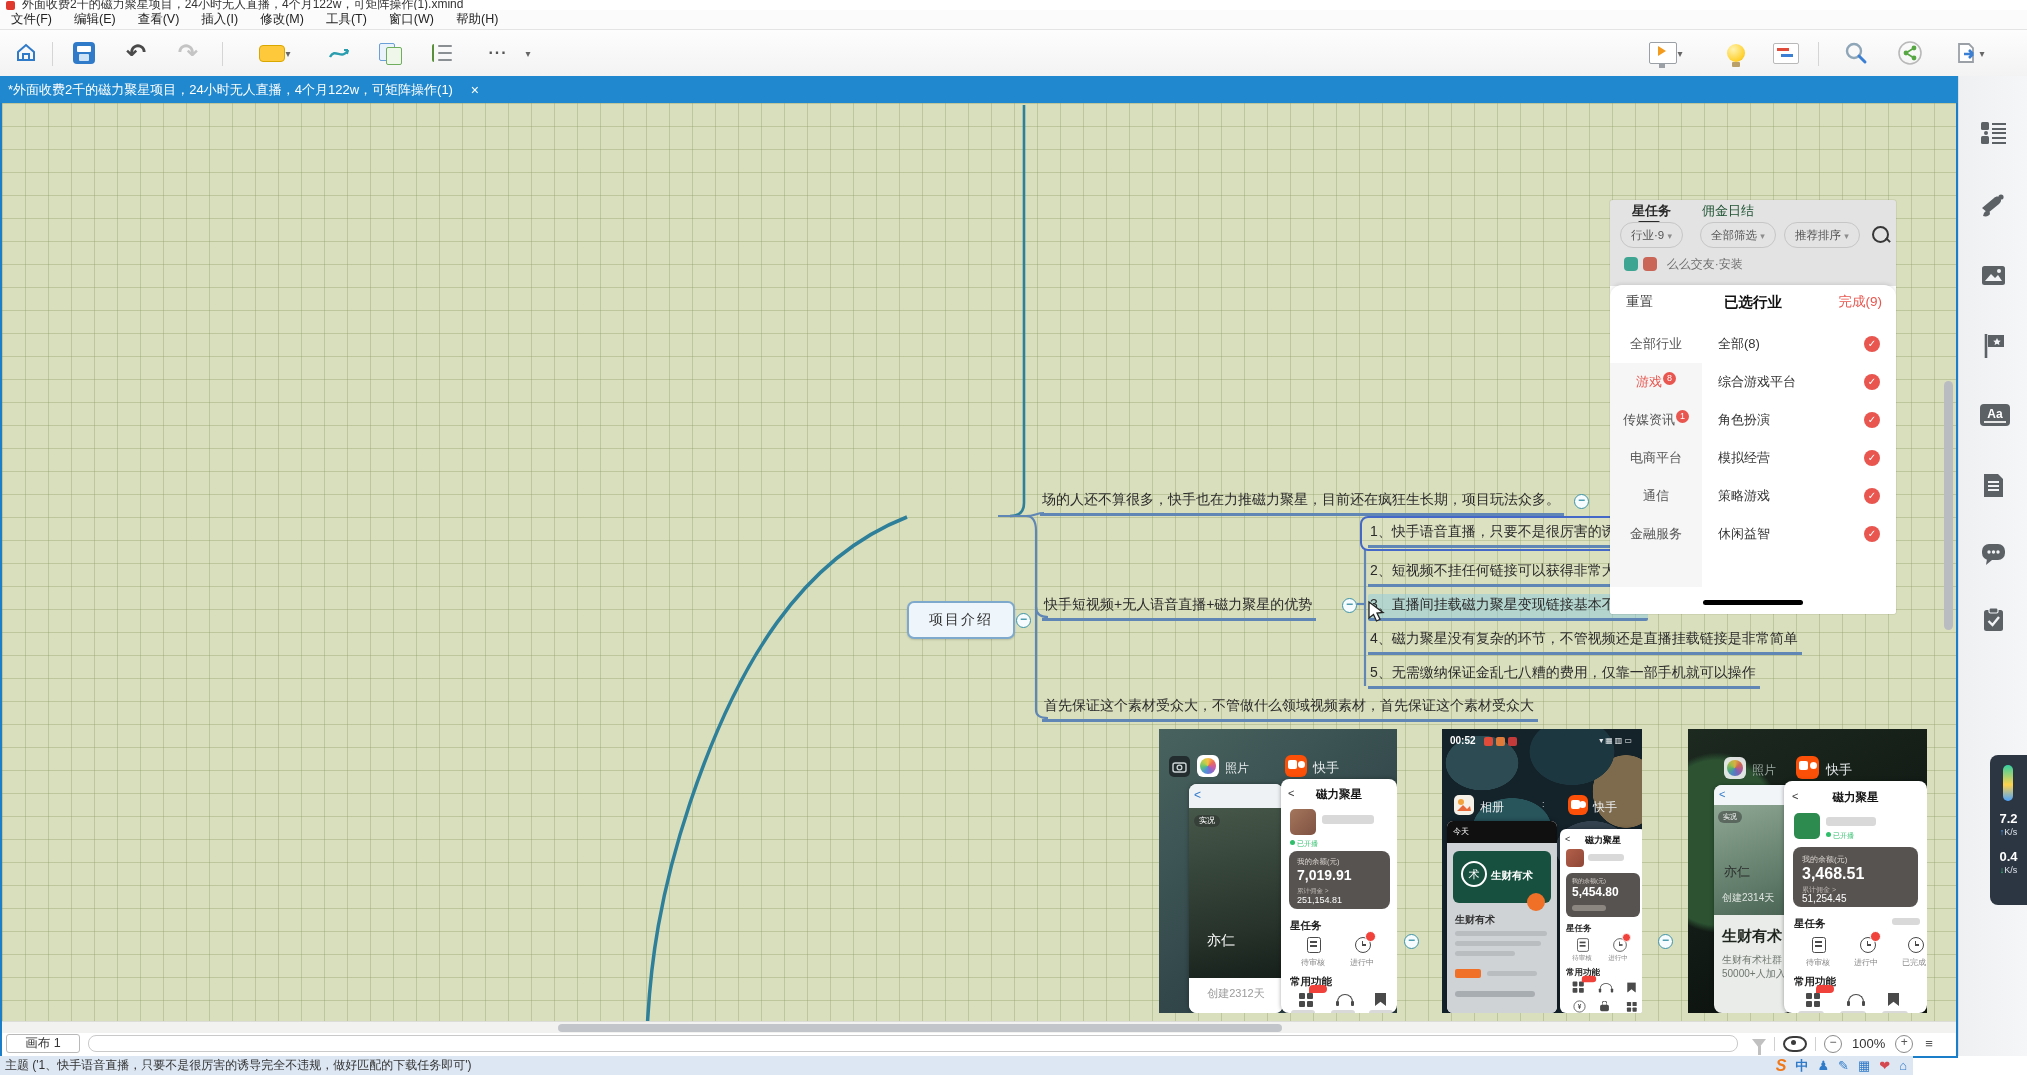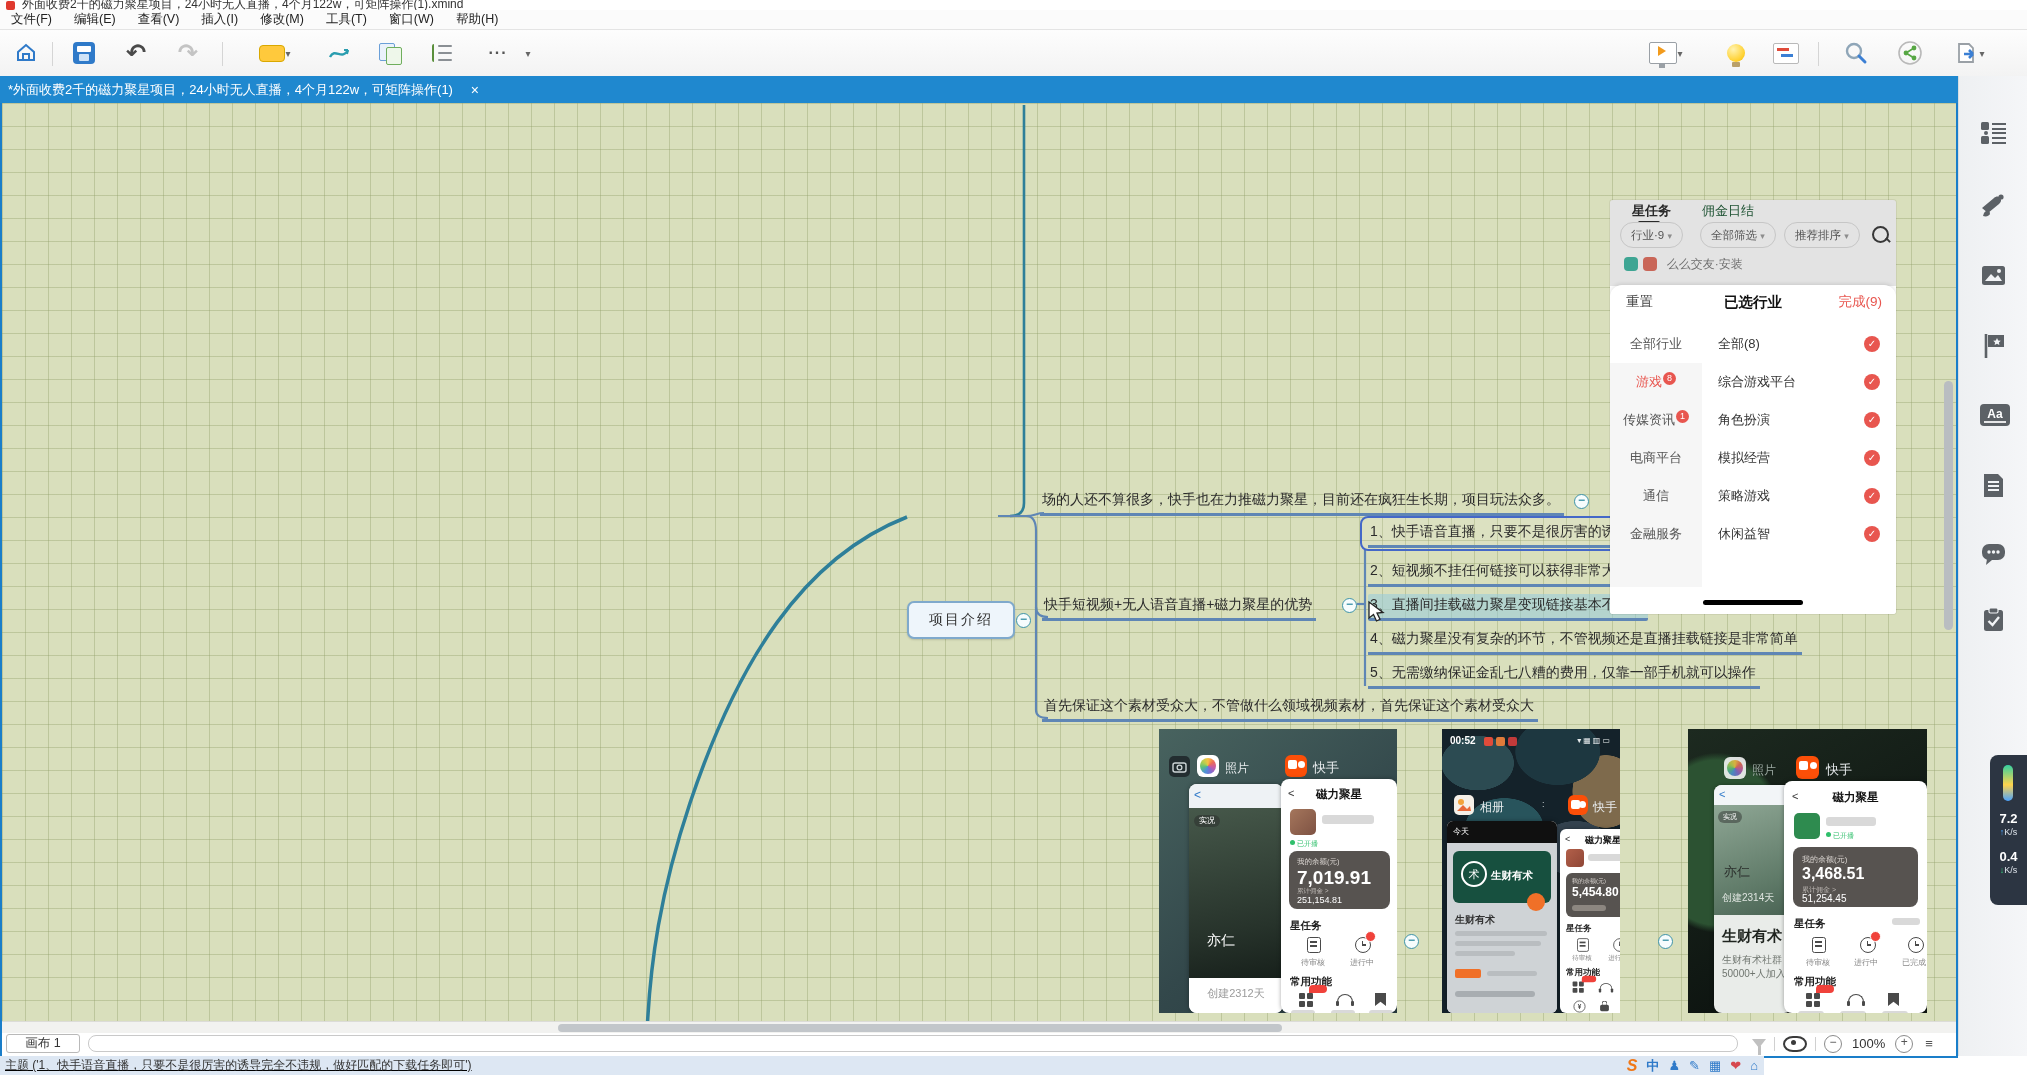--- a/index.html
+++ b/index.html
@@ -65,21 +65,21 @@
   .funnel{width:0;height:0;border-left:7px solid transparent;border-right:7px solid transparent;border-top:9px solid #c0c0c0;position:relative;}
   .funnel:after{content:"";position:absolute;left:-1.5px;top:-2px;width:3px;height:9px;background:#c0c0c0;}
   .eye{position:relative;width:20px;height:12px;border:2px solid #3a3a3a;border-radius:50%/60%;}
   .eye:after{content:"";position:absolute;left:6px;top:2px;width:5px;height:5px;background:#3a3a3a;border-radius:50%;}
   .zbtn{width:16px;height:16px;border:1.5px solid #8b8b8b;border-radius:50%;color:#555;font-size:12px;line-height:13px;text-align:center;}
   .vsep2{width:1px;height:14px;background:#d0d0d0;margin:0 8px;}
   
   #rightstrip{left:1958px;top:76px;width:69px;height:980px;background:linear-gradient(90deg,#eef0f2,#f5f6f8);border-left:1px solid #d9dde0;}
   .sideico{position:absolute;left:21px;width:27px;height:27px;}
   
-  #statusbar{left:0;top:1056px;width:1764px;height:19px;background:#dde7f3;display:flex;align-items:center;overflow:hidden;text-decoration:underline;}
+  #statusbar{left:0;top:1056px;width:1913px;height:19px;background:#dde7f3;display:flex;align-items:center;overflow:hidden;}
   #statusbar .stext{margin-left:5px;font-size:12px;color:#333;white-space:nowrap;}
   #ime{position:absolute;right:6px;top:0;height:19px;display:flex;align-items:center;gap:9px;}
   #ime .s{color:#f07818;font-weight:bold;font-size:16px;font-style:italic;}
   #ime .b{color:#2f7ac9;font-size:13px;font-weight:bold;}
   
   #speed{left:1990px;top:755px;width:37px;height:150px;background:#2c3542;border-radius:8px 0 0 8px;color:#fff;}
   #speed .capsule{position:absolute;left:13px;top:10px;width:10px;height:36px;border-radius:5px;background:linear-gradient(#35d0a0,#ffd34d 55%,#4aa3ff);}
   #speed .v{position:absolute;width:100%;text-align:center;font-size:13px;font-weight:bold;}
   #speed .u{position:absolute;width:100%;text-align:center;font-size:9px;color:#dfe5ec;}
   #speed .up{color:#4aa3ff;} #speed .dn{color:#35d07f;}
@@ -319,21 +319,21 @@
         </div>
 
         <div class="pcard" style="left:122px;top:50px;width:116px;height:234px">
           <span style="position:absolute;left:7px;top:8px;color:#333;font-size:11px">&lt;</span>
           <span style="position:absolute;left:0;top:8px;width:100%;text-align:center;font-size:11.5px;font-weight:bold;color:#111">磁力聚星</span>
           <div style="position:absolute;left:9px;top:30px;width:26px;height:26px;border-radius:5px;background:linear-gradient(135deg,#a5765c,#7e5243)"></div>
           <span class="blur-bar" style="left:41px;top:36px;width:52px;height:9px"></span>
           <span style="position:absolute;left:9px;top:60px;font-size:7px;color:#2fbf6b"><i class="greendot"></i><span>已开播</span></span>
           <div class="dark-card" style="left:8px;top:72px;width:101px;height:58px">
             <span style="position:absolute;left:8px;top:6px;font-size:7.5px;color:#d8d3cf">我的余额(元)</span>
-            <span style="position:absolute;left:8px;top:16px;font-size:19px;font-weight:bold">7,019.91</span>
+            <span style="position:absolute;left:8px;top:16px;font-size:14px;font-weight:bold">7,019.91</span>
             <span style="position:absolute;left:8px;top:36px;font-size:6.5px;color:#bdb8b4">累计佣金 &gt;</span>
             <span style="position:absolute;left:8px;top:44px;font-size:9px">251,154.81</span>
           </div>
           <span class="sec-title" style="left:9px;top:140px">星任务</span>
           <span class="i-doc" style="left:26px;top:158px"></span>
           <span class="tlabel" style="left:12px;top:178px">待审核</span>
           <span class="i-clock" style="left:74px;top:158px"></span>
           <span class="rdot" style="left:84px;top:152px"></span>
           <span class="tlabel" style="left:61px;top:178px">进行中</span>
           <span class="sec-title" style="left:9px;top:196px">常用功能</span>
@@ -341,21 +341,21 @@
           <span class="rtag" style="left:28px;top:206px"></span>
           <span class="i-head" style="left:56px;top:215px"></span>
           <span class="i-bm" style="left:94px;top:214px"></span>
           <span class="blur-bar" style="left:10px;top:231px;width:24px;height:6px"></span>
           <span class="blur-bar" style="left:50px;top:231px;width:24px;height:6px"></span>
           <span class="blur-bar" style="left:88px;top:231px;width:24px;height:6px"></span>
         </div>
       </div>
       <span class="collapse" style="left:1402px;top:831px">−</span>
 
-      <div class="phone" style="left:1440px;top:626px;width:178px;height:284px;background:
+      <div class="phone" style="left:1440px;top:626px;width:200px;height:284px;background:
         radial-gradient(60px 45px at 20% 12%,#2c4b52 60%,transparent 61%),
         radial-gradient(70px 55px at 65% 8%,#1d3740 60%,transparent 61%),
         radial-gradient(55px 60px at 92% 22%,#7e6a4c 60%,transparent 61%),
         radial-gradient(65px 50px at 35% 35%,#28545c 60%,transparent 61%),
         radial-gradient(60px 45px at 75% 42%,#33424e 60%,transparent 61%),
         #14222a">
         <span style="position:absolute;left:8px;top:6px;color:#fff;font-size:10px;font-weight:bold">00:52</span>
         <span style="position:absolute;left:42px;top:8px;width:9px;height:9px;background:#e04b3a;border-radius:2px"></span>
         <span style="position:absolute;left:54px;top:8px;width:9px;height:9px;background:#e07a3a;border-radius:2px"></span>
         <span style="position:absolute;left:66px;top:8px;width:9px;height:9px;background:#c23a3a;border-radius:2px"></span>

